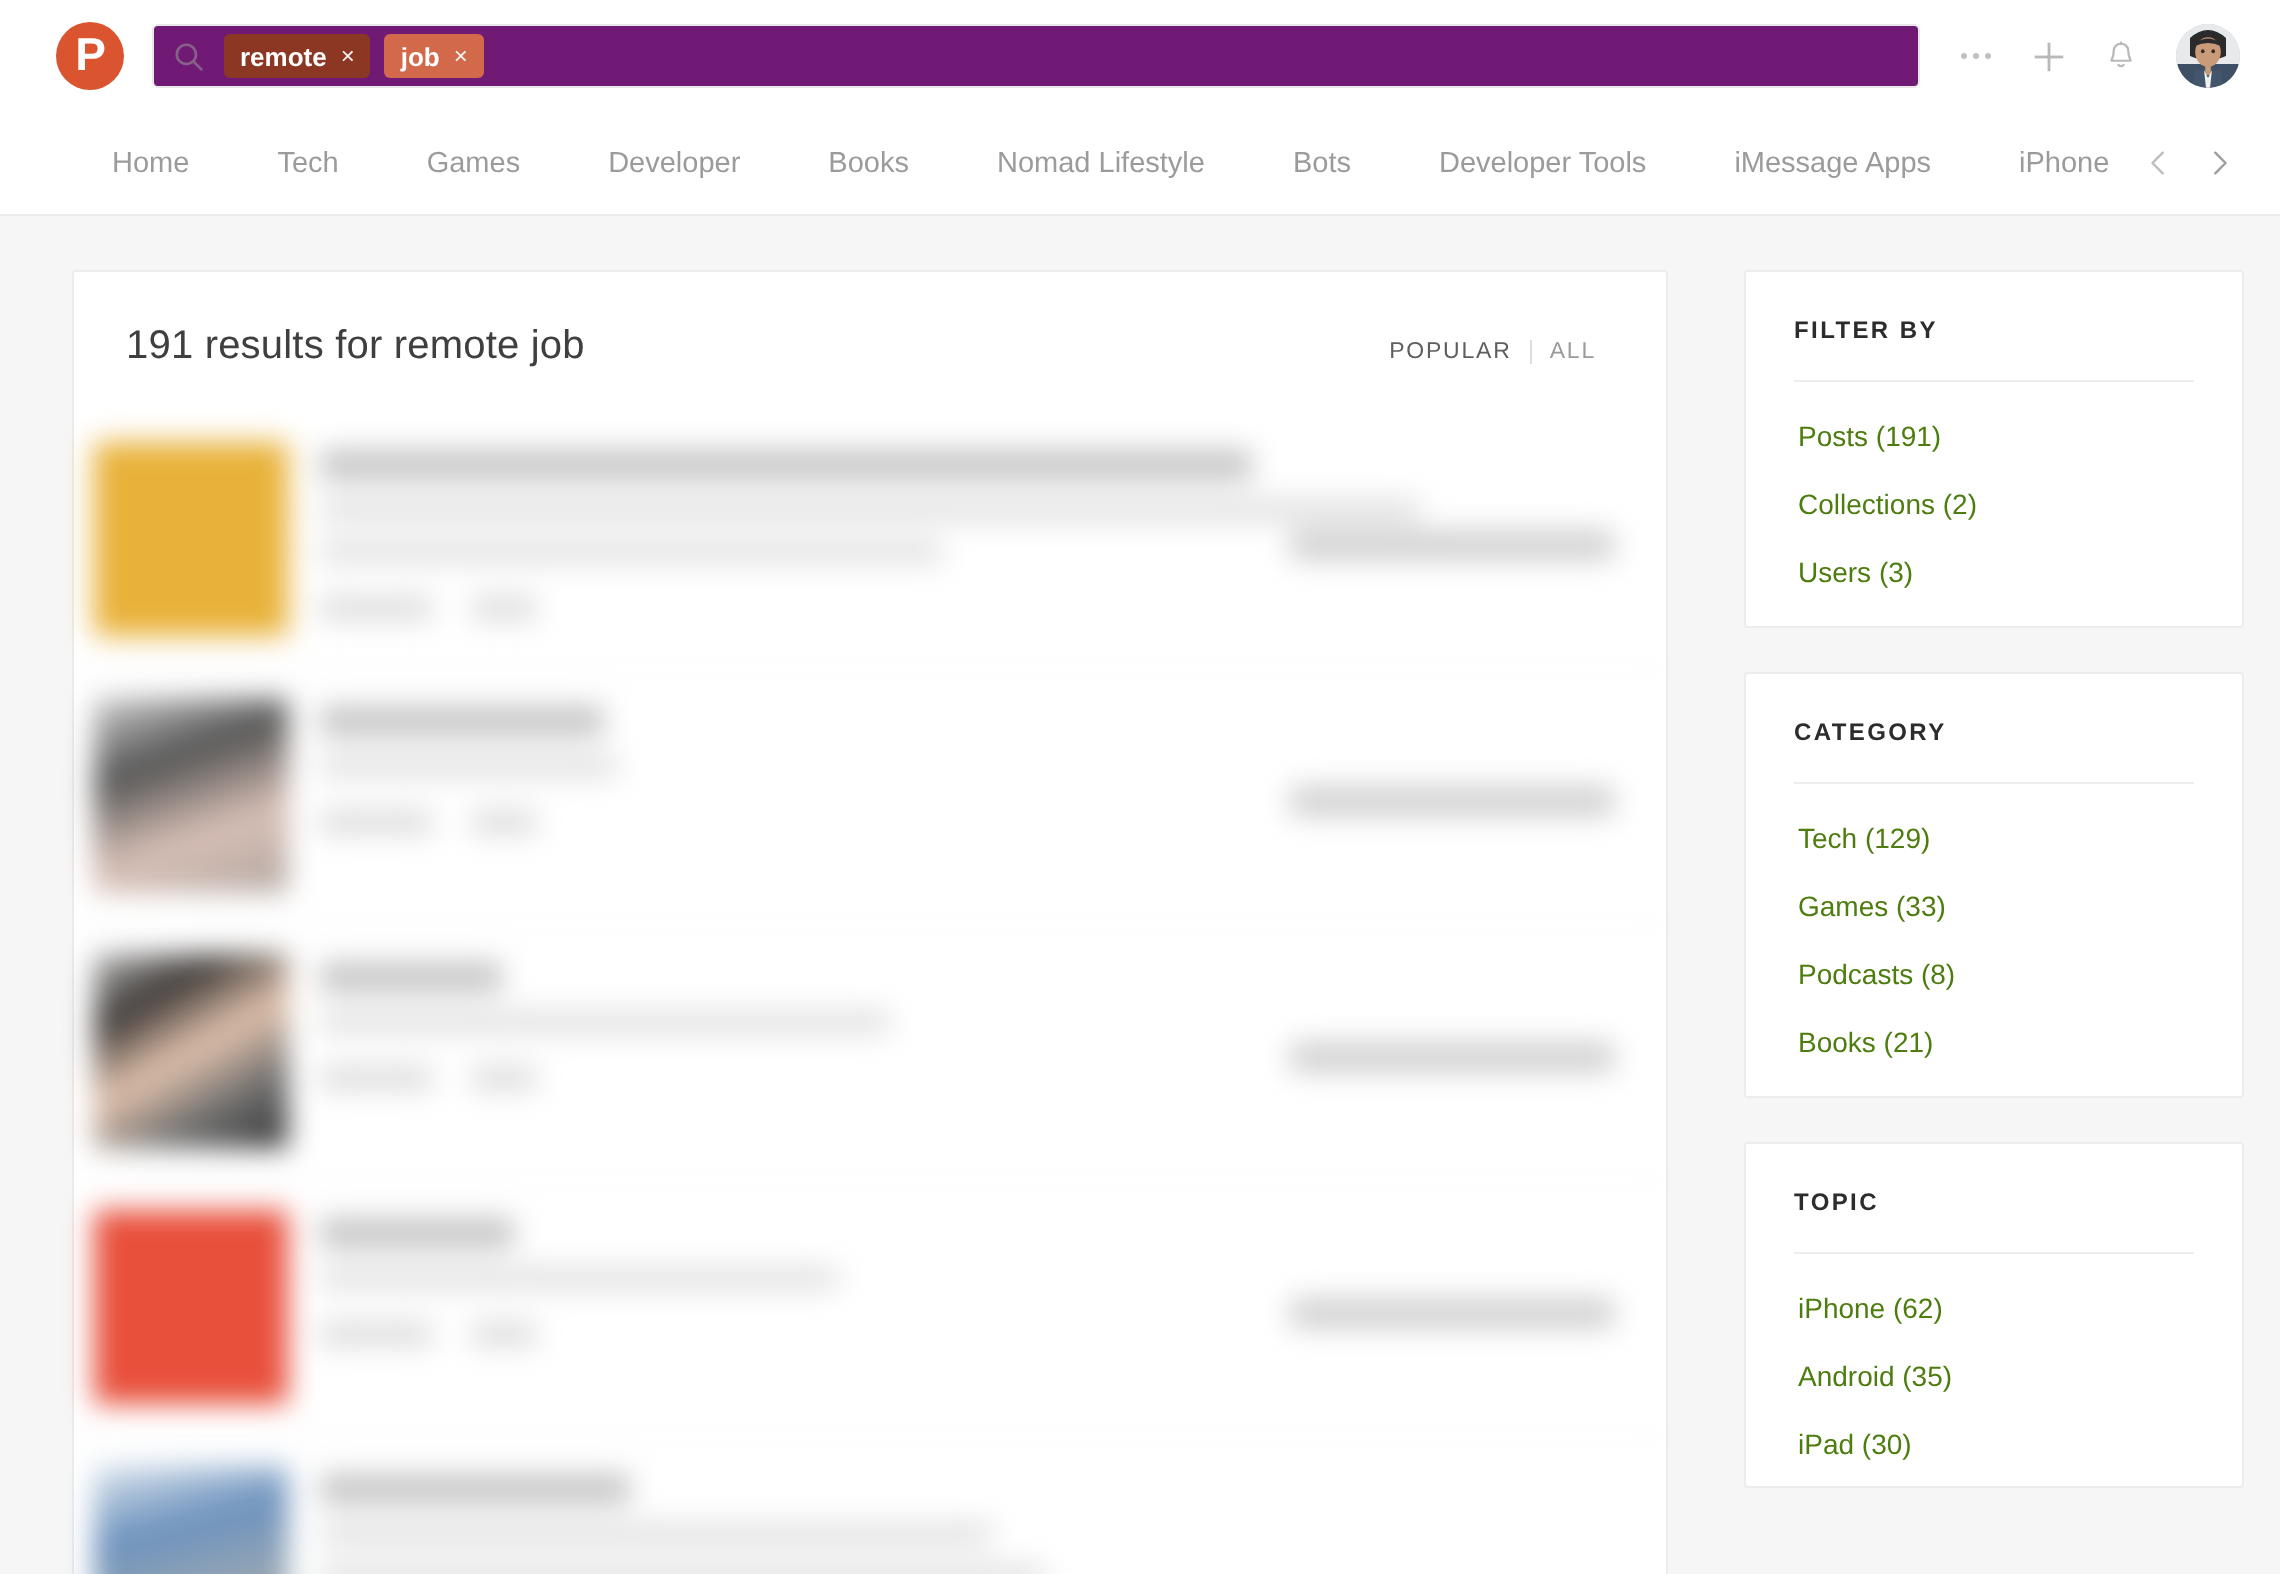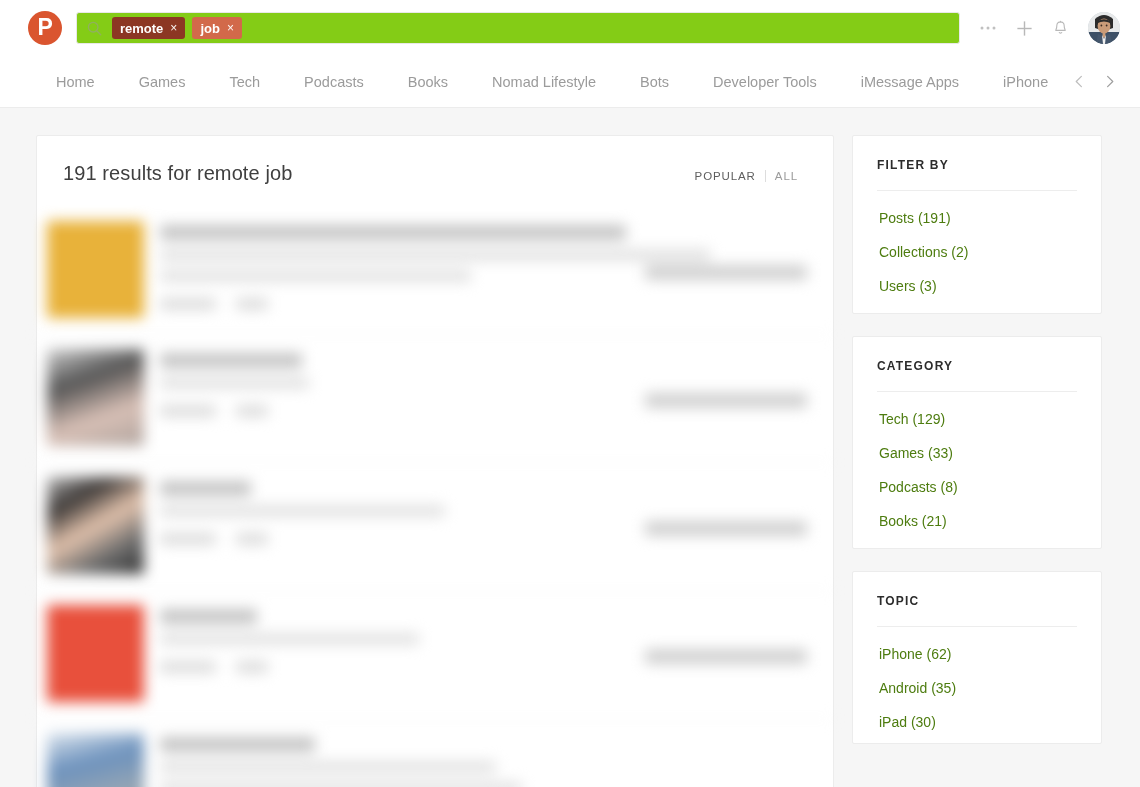--- a/index.html
+++ b/index.html
@@ -46,21 +46,21 @@
     padding-bottom: 2px;
     cursor: pointer;
   }
 
   .searchwrap {
     margin-left: 14px;
     flex: 1 1 auto;
     height: 32px;
     border: 1px solid #e8e8e8;
     border-radius: 3px;
-    background: #84cc16;
+    background: #701a75;
     display: flex;
     align-items: center;
     padding: 0 10px;
     max-width: 908px;
     cursor: text;
   }
 
   .search-icon {
     width: 15px;
     height: 15px;
@@ -152,21 +152,21 @@
   .navitem:first-child { padding-left: 0; }
   .navarrows { display: flex; align-items: center; gap: 4px; flex: 0 0 auto; padding-left: 8px; }
   .navarrow {
     width: 26px; height: 26px; display: flex; align-items: center; justify-content: center;
     cursor: pointer; color: #bdbdbd;
   }
 
   
   .page {
     display: flex;
-    gap: 18px;
+    gap: 38px;
     padding: 27px 34px 0 36px;
     height: calc(787px - 108px);
   }
 
   .main-col { width: 798px; flex: 0 0 auto; }
   .side-col { width: 250px; flex: 0 0 auto; }
 
   .card {
     background: #fff;
     border: 1px solid #ececec;
@@ -321,23 +321,23 @@
           <ellipse cx="18.6" cy="13.6" rx="0.9" ry="1" fill="#3a2a22"></ellipse>
         </g>
       </svg>
     </span>
   </div>
 </div>
 
 <div class="navbar">
   <div class="navitems">
     <span class="navitem">Home</span>
+    <span class="navitem">Tech</span>
     <span class="navitem">Games</span>
-    <span class="navitem">Tech</span>
-    <span class="navitem">Podcasts</span>
+    <span class="navitem">Developer</span>
     <span class="navitem">Books</span>
     <span class="navitem">Nomad Lifestyle</span>
     <span class="navitem">Bots</span>
     <span class="navitem">Developer Tools</span>
     <span class="navitem">iMessage Apps</span>
     <span class="navitem">iPhone</span>
 
   </div>
   <div class="navarrows">
     <span class="navarrow">

